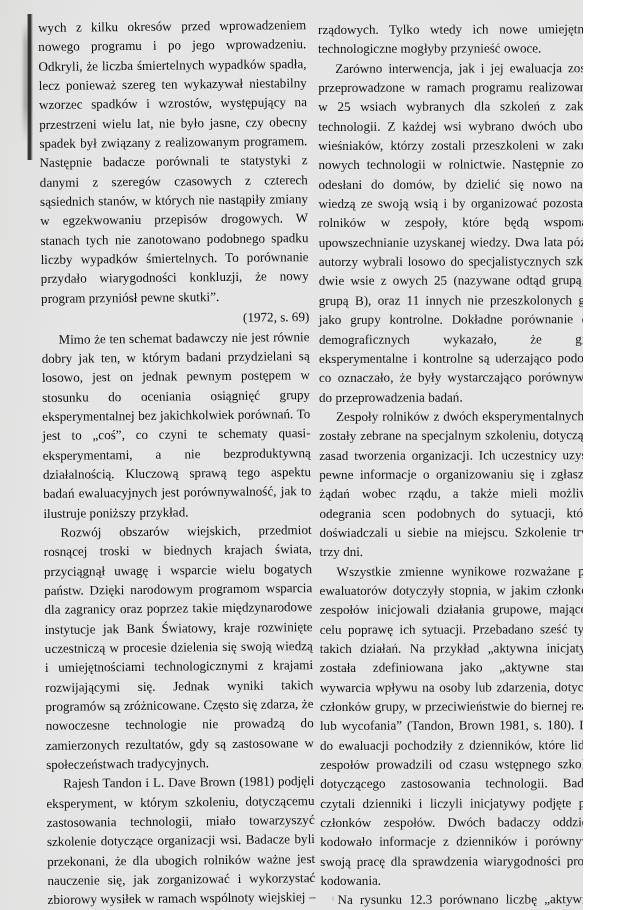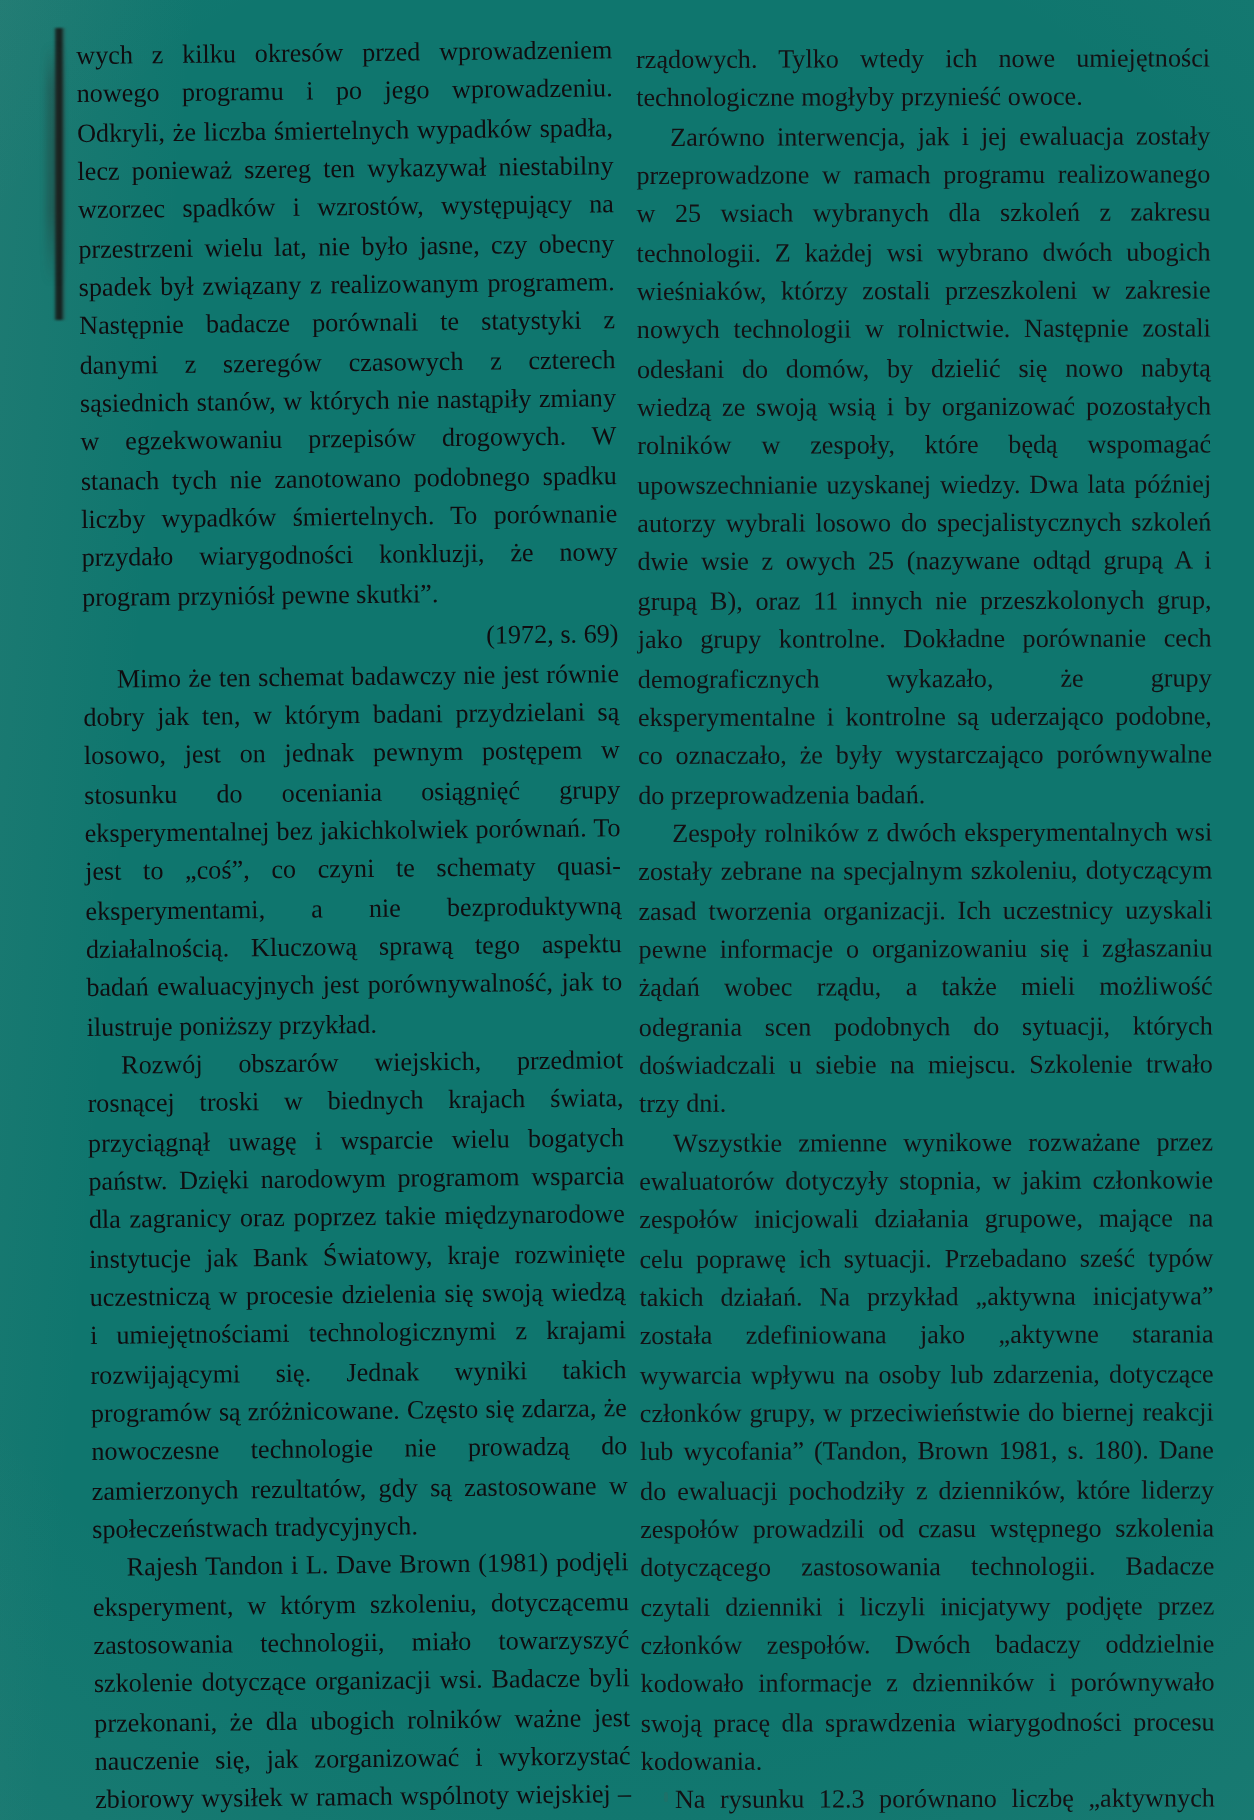--- a/index.html
+++ b/index.html
@@ -6,24 +6,24 @@
   html, body {
     margin: 0;
     padding: 0;
     background: #ffffff;
   }
   body {
     font-family: "Liberation Serif", "DejaVu Serif", serif;
   }
   #page {
     position: relative;
-    width: 627px;
+    width: 583px;
     height: 910px;
     overflow: hidden;
-    background: #0f766e;
+    background: #e5e5e5;
   }
   
   #paper-tone {
     position: absolute;
     inset: 0;
     background:
       radial-gradient(ellipse 120% 90% at 50% 45%, rgba(255,255,255,0) 55%, rgba(190,185,175,0.13) 100%),
       linear-gradient(95deg, rgba(170,165,155,0.10) 0%, rgba(255,255,255,0) 14%);
     pointer-events: none;
   }

